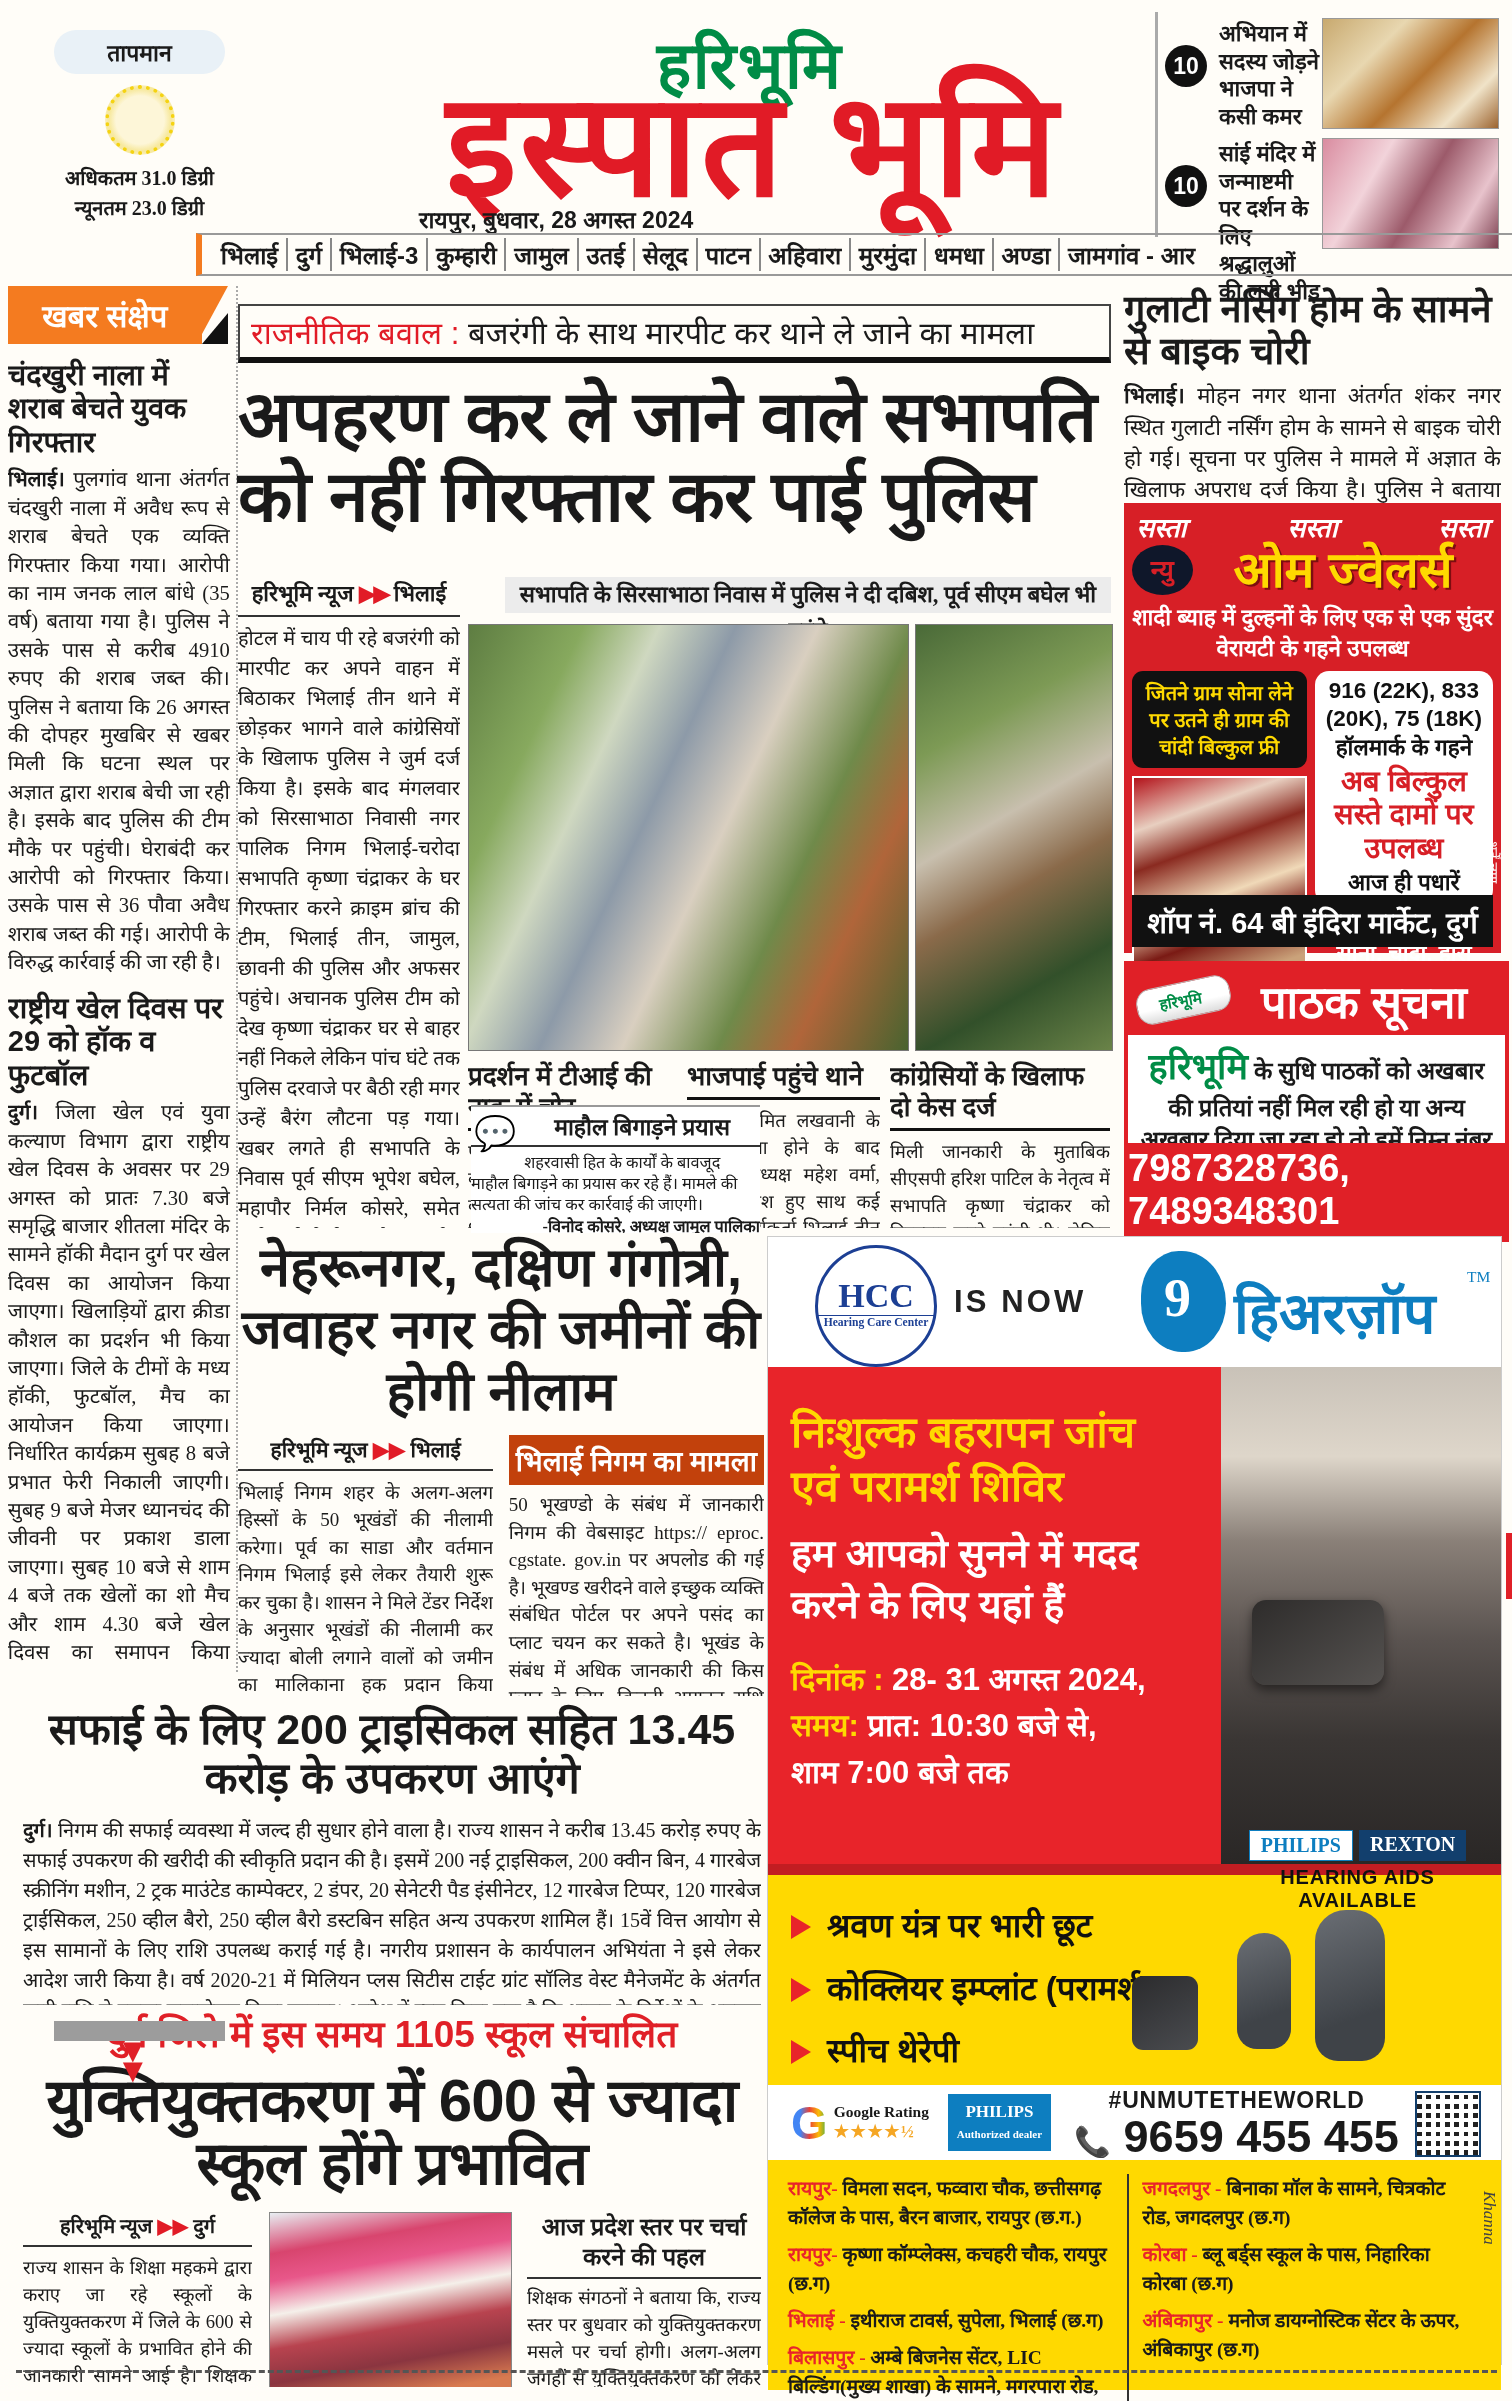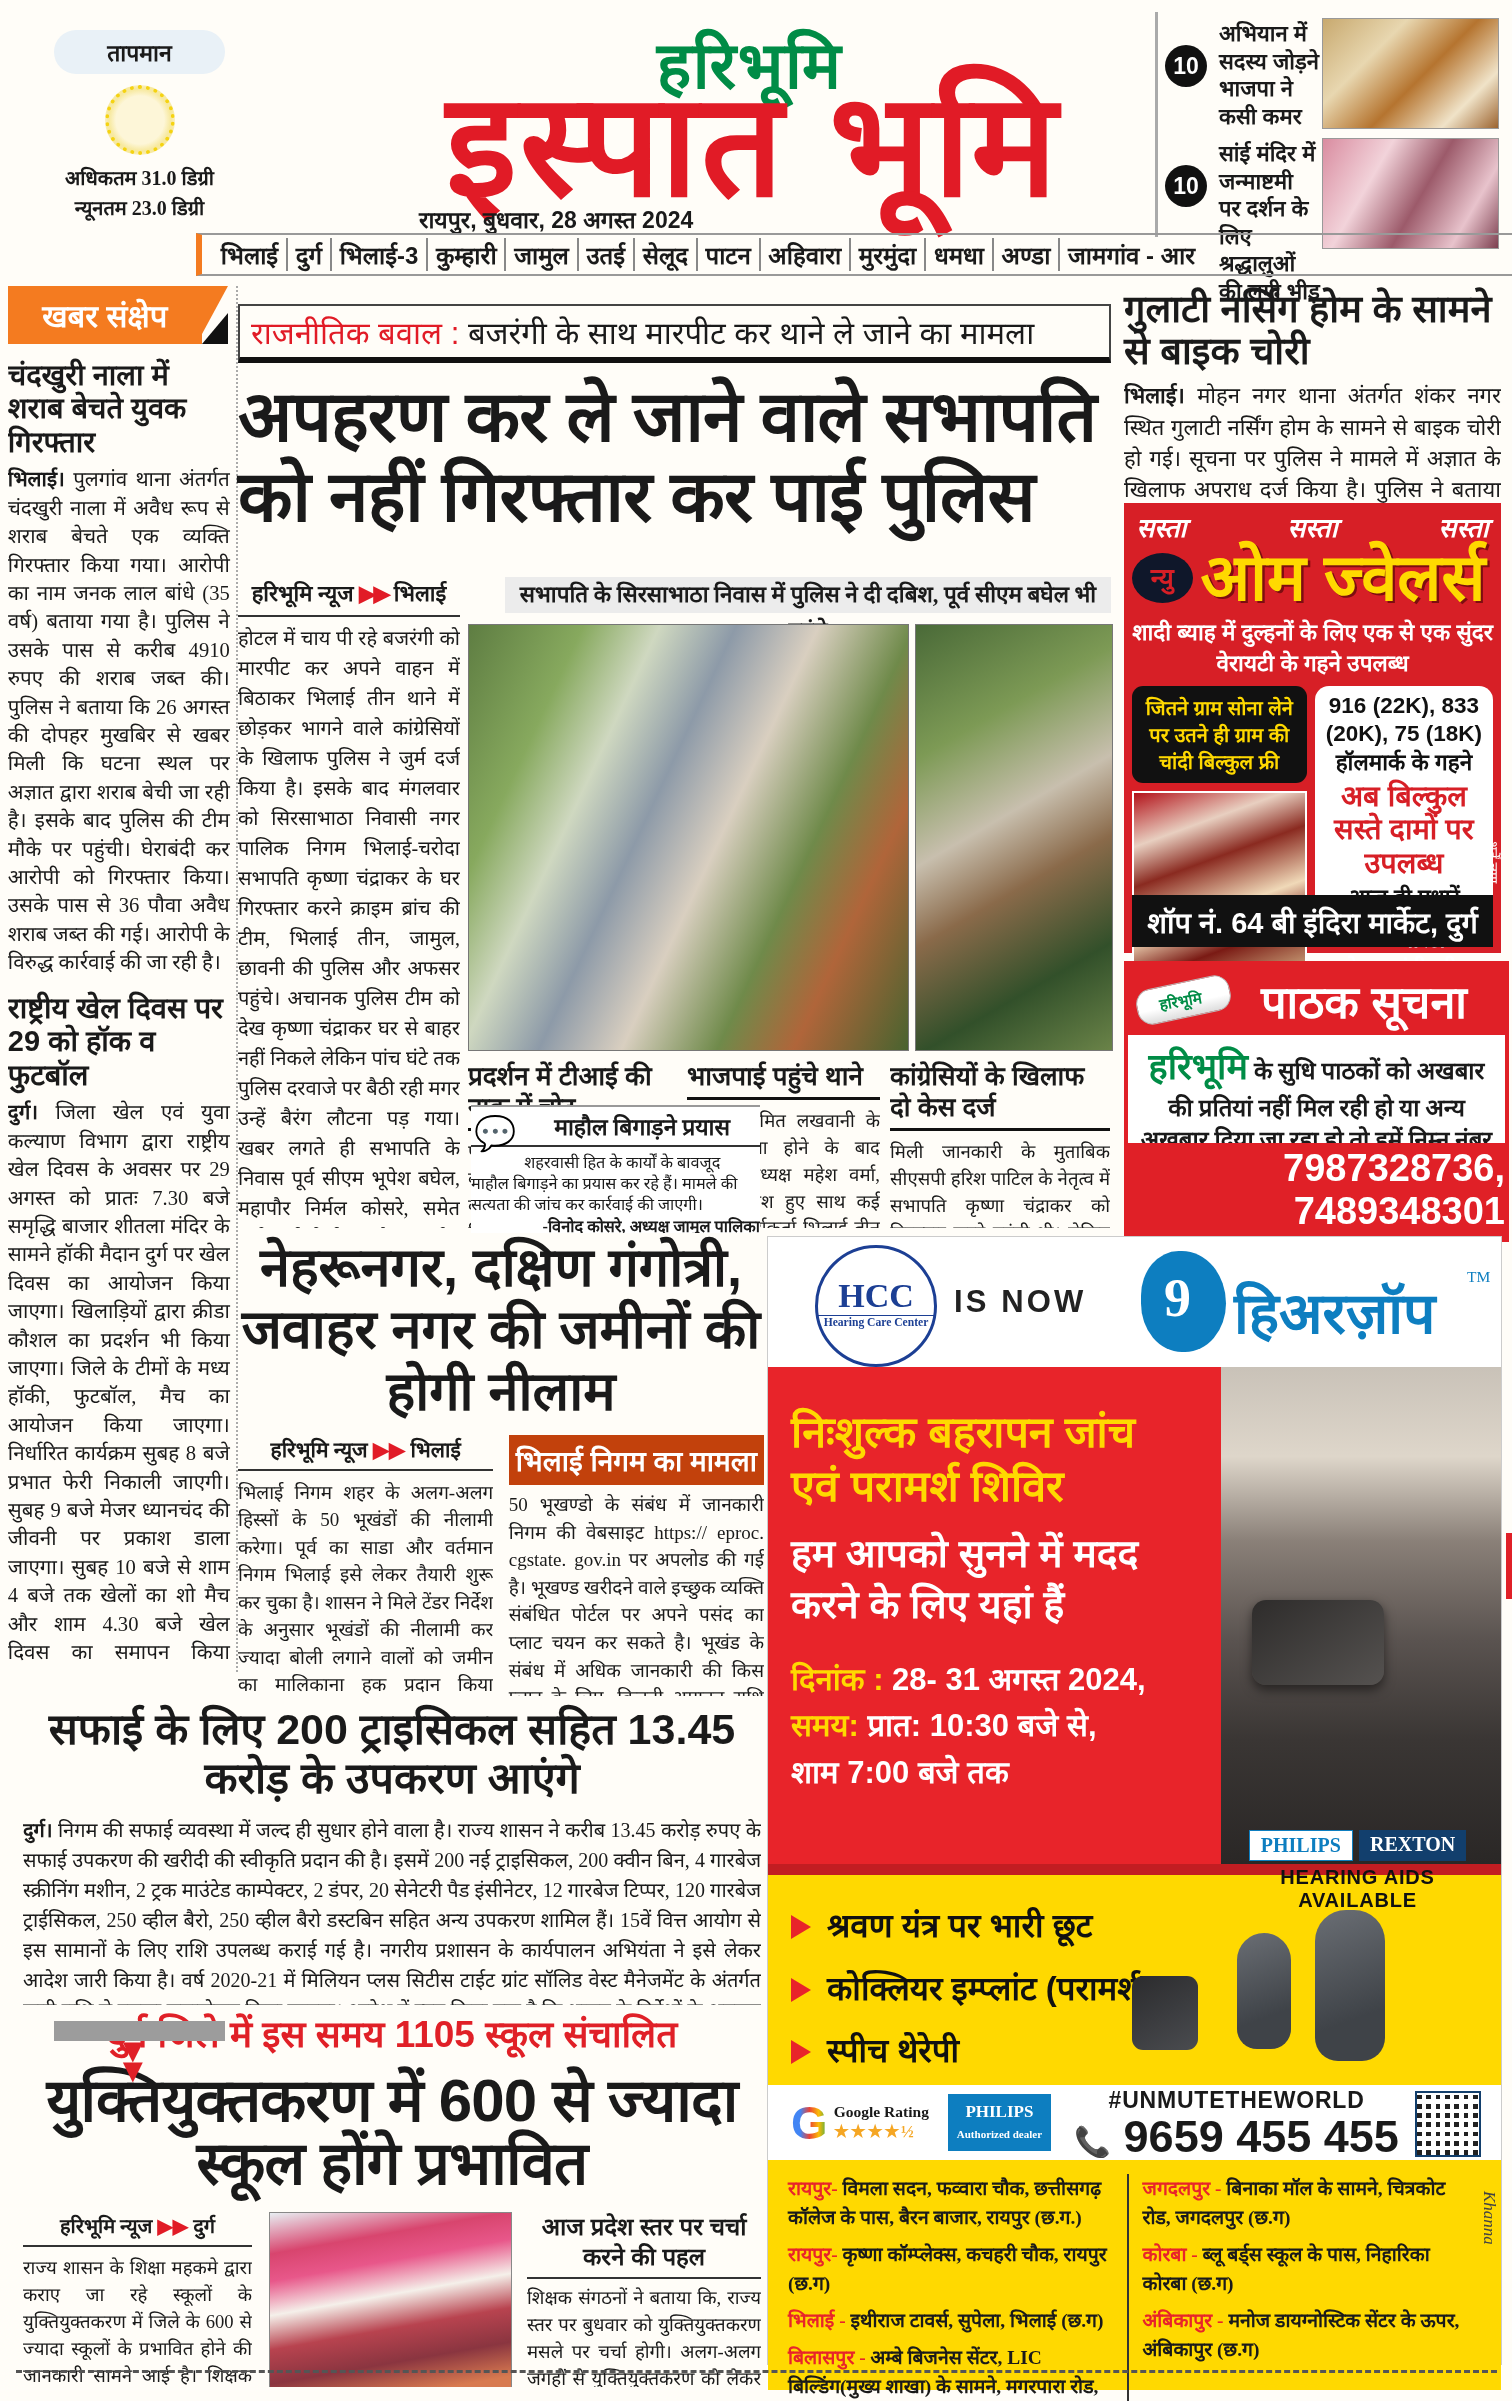--- a/index.html
+++ b/index.html
@@ -70,21 +70,21 @@
   
   .rcol{left:1124px;top:289px;width:377px;}
   .bike-title{font-size:38px;font-weight:bold;line-height:1.1;font-family:"Liberation Sans",sans-serif;}
   .bike-body{font-size:22px;line-height:1.42;margin-top:7.8px;}
 
   .om{position:absolute;left:1124px;top:503px;width:377px;height:450px;background:#d71f26;color:#fff;padding:0;}
   .om-sasta{display:flex;justify-content:space-between;padding:6.2px 12.4px 0;font-size:26.4px;font-weight:bold;font-style:italic;}
   .om-namerow{display:flex;align-items:center;padding:0 7.8px;}
   .om-nyu{background:#0f172a;color:#d71f26;border-radius:50%;width:61px;height:50px;line-height:50px;text-align:center;
           font-size:26.4px;font-weight:bold;flex:none;}
-  .om-name{color:#ffd900;font-size:65px;font-weight:bold;text-align:center;flex:1;line-height:1;text-shadow:2.3px 2.3px 0 #7d0d10;}
+  .om-name{color:#ffd900;font-size:50px;font-weight:bold;text-align:center;flex:1;line-height:1;text-shadow:2.3px 2.3px 0 #7d0d10;}
   .om-tag{font-size:22.5px;font-weight:bold;text-align:center;padding:6.2px 4.7px 7.8px;}
   .om-cols{display:flex;padding:0 7.8px;gap:7.8px;}
   .om-left{width:175px;}
   .om-offer{background:#111;color:#ffd900;font-size:20px;font-weight:bold;text-align:center;border-radius:11px;padding:7.8px 4.7px;}
   .om-photo{margin-top:7.8px;height:208px;border:2.3px solid #fff;
      background:linear-gradient(160deg,#b3121a 0%,#e8cfc0 20%,#8a2a20 35%,#f0d9b8 55%,#7a1a14 70%,#caa27a 88%);}
   .om-right{flex:1;}
   .om-white{background:#fff;color:#111;border-radius:14px;padding:6.2px 7.8px;text-align:center;}
   .om-karat{font-size:22.5px;font-weight:bold;line-height:1.25;}
   .om-cheap{color:#d71f26;font-size:29px;font-weight:bold;line-height:1.15;margin-top:3.1px;}
@@ -98,21 +98,21 @@
 
   
   .pathak{position:absolute;left:1124px;top:961px;width:377px;height:273px;border:4.7px solid #e02027;background:#fff;}
   .pk-head{background:#e02027;color:#fff;display:flex;align-items:center;padding:4.7px 7.8px;}
   .pk-roll{width:93px;height:34px;background:linear-gradient(#fff 60%,#ddd);border:0.8px solid #bbb;border-radius:15.5px;
            transform:rotate(-12deg);flex:none;position:relative;}
   .pk-roll span{position:absolute;left:22px;top:6.2px;color:#008c46;font-size:15.5px;font-weight:bold;transform:rotate(2deg);}
   .pk-title{flex:1;text-align:center;font-size:45px;font-weight:bold;font-family:"Liberation Sans",sans-serif;}
   .pk-body{padding:7.8px 9.3px 4.7px;text-align:center;font-size:24px;font-weight:bold;line-height:1.35;}
   .pk-brand{color:#008c46;font-size:36px;font-weight:bold;}
-  .pk-phones{position:absolute;left:0;right:0;bottom:0;background:#e02027;color:#fff;text-align:right;
+  .pk-phones{position:absolute;left:0;right:0;bottom:0;background:#e02027;color:#fff;text-align:left;
              font-size:38px;font-weight:bold;padding:4.7px 0;font-family:"Liberation Sans",sans-serif;}
 
   
   .neelam{left:238px;top:1236px;width:526px;height:460px;}
   .nl-headline{font-size:54px;font-weight:bold;line-height:1.15;text-align:center;font-family:"Liberation Sans",sans-serif;}
   .nl-cols{display:flex;gap:15.5px;margin-top:12.4px;}
   .nl-c{width:256px;}
   .nl-byline{text-align:center;font-size:21px;font-weight:bold;border-bottom:2.3px solid #333;padding-bottom:6.2px;margin-bottom:7.8px;}
   .nl-body{font-size:19px;line-height:1.45;}
   .nl-box-hd{background:#c2410c;color:#fff;text-align:center;font-size:28px;font-weight:bold;padding:6.2px 0;

